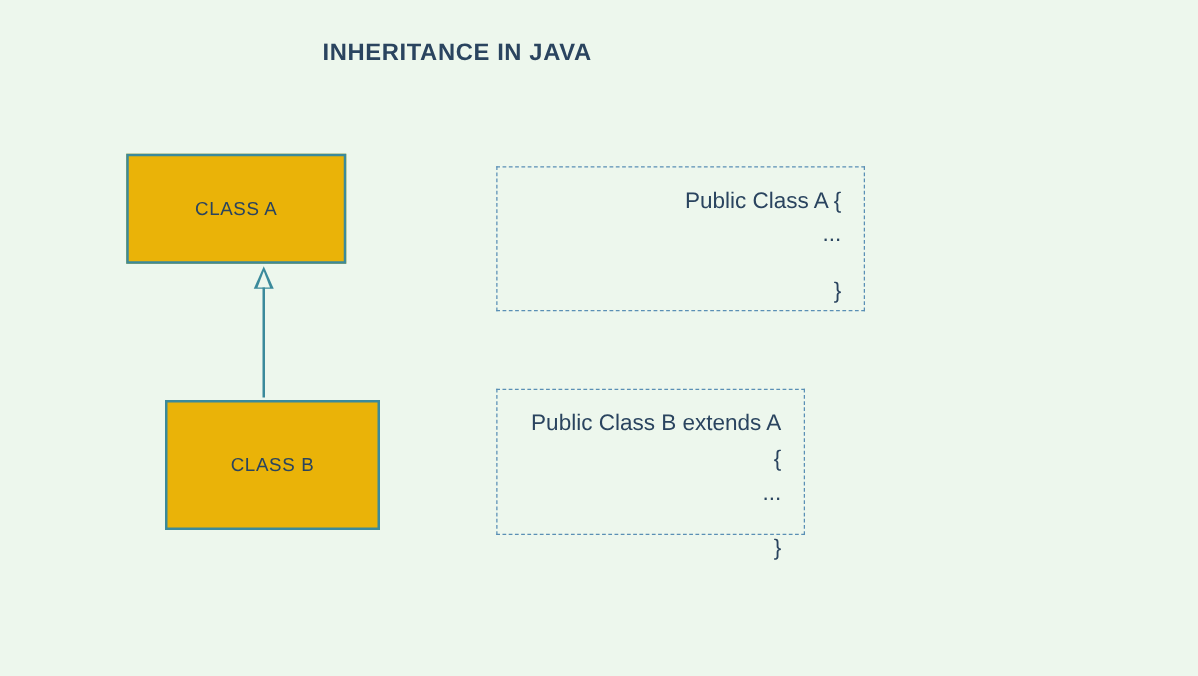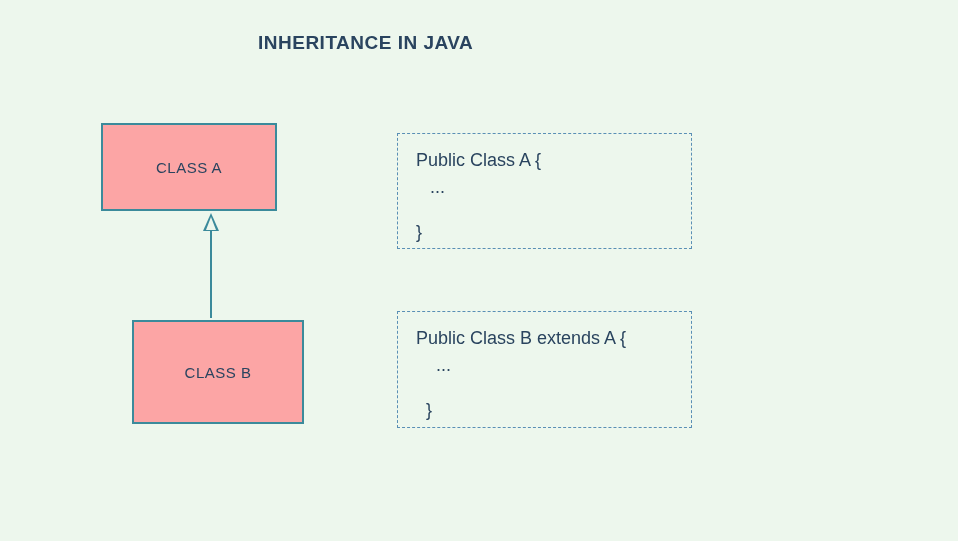--- a/index.html
+++ b/index.html
@@ -18,21 +18,21 @@
       position: absolute;
       top: 32px;
       left: 258px;
       font-size: 19px;
       font-weight: bold;
       color: #2a445f;
       letter-spacing: 0.5px;
     }
     .class-box {
       position: absolute;
-      background: #fca5a5;
+      background: #eab308;
       border: 2px solid #3b8a9b;
       display: flex;
       align-items: center;
       justify-content: center;
       font-size: 15px;
       color: #2a445f;
       letter-spacing: 0.5px;
     }
     .class-a {
       left: 101px;
@@ -75,31 +75,32 @@
       border-right: 5px solid transparent;
       border-bottom: 13px solid #edf7ed;
     }
     .code-box {
       position: absolute;
       border: 1.5px dashed #5a8fb5;
       padding: 12px 18px;
       font-size: 18px;
       color: #2a445f;
       line-height: 1.6;
+      text-align: right;
     }
     .code-a {
       left: 397px;
       top: 133px;
       width: 295px;
       height: 116px;
     }
     .code-b {
       left: 397px;
       top: 311px;
-      width: 295px;
+      width: 247px;
       height: 117px;
     }
     .code-line-1 {
       display: block;
     }
     .code-line-2 {
       display: block;
       padding-left: 14px;
       margin-top: -2px;
     }

